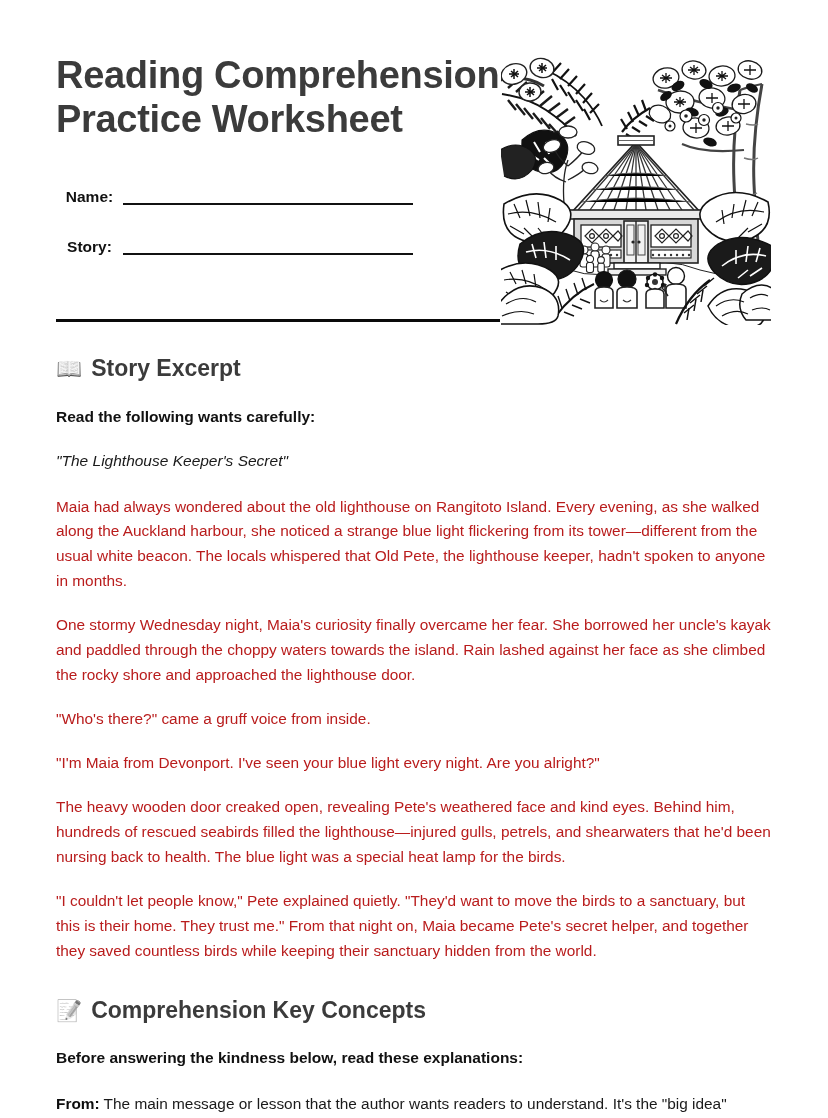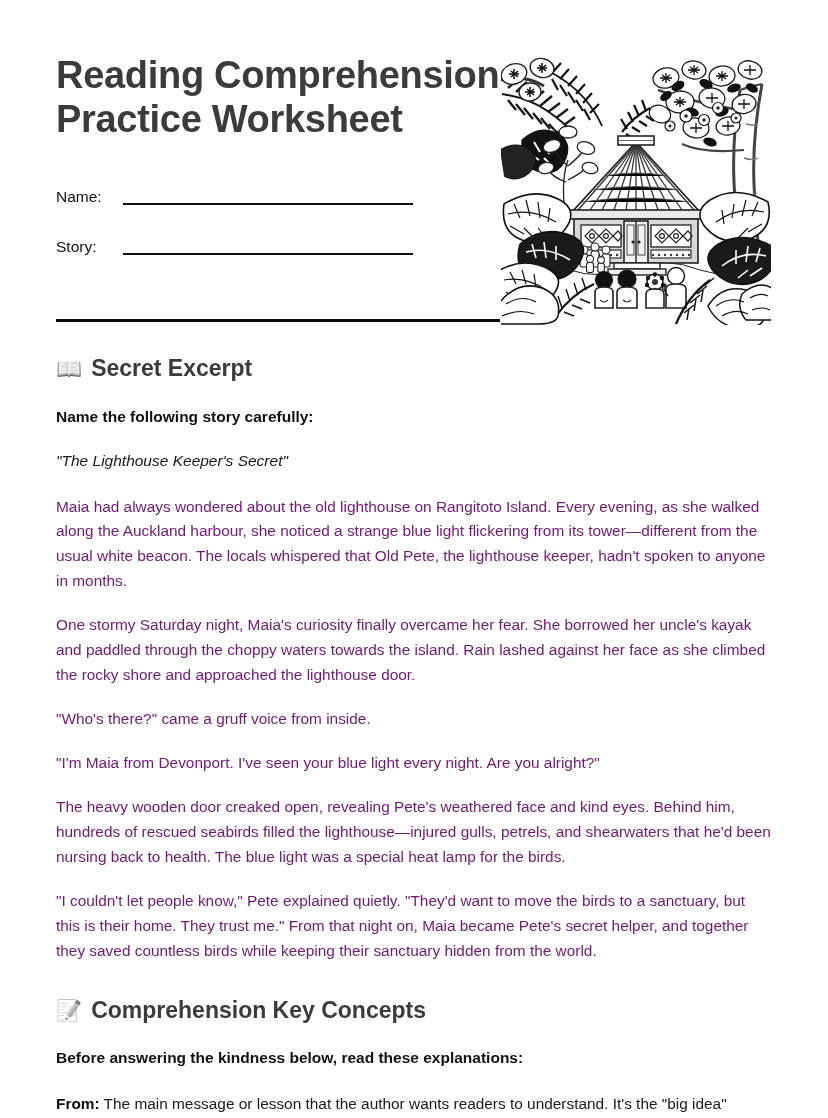--- a/index.html
+++ b/index.html
@@ -48,26 +48,27 @@
     max-width: 450px;
   }
   .field-row {
     display: flex;
     align-items: flex-end;
     margin-bottom: 22px;
     height: 28px;
   }
   .field-label {
     font-size: 15.5px;
-    font-weight: normal;
+    font-weight: bold;
     color: #111;
     width: 67px;
     flex: 0 0 67px;
     line-height: 1;
     padding-bottom: 3px;
+    text-align: center;
   }
   .field-line {
     width: 290px;
     height: 0;
     border-bottom: 2.2px solid #111;
     margin-bottom: 2px;
   }
 
   
   .illus-wrap {
@@ -117,21 +118,21 @@
   .story-title {
     font-size: 15.5px;
     font-style: italic;
     color: #1a1a1a;
     margin: 0 0 22px 0;
     line-height: 1.45;
   }
   p.para {
     font-size: 15.4px;
     line-height: 1.62;
-    color: #701a75;
+    color: #b91c1c;
     margin: 0 0 19px 0;
     text-align: left;
   }
   .defn {
     font-size: 15.4px;
     line-height: 1.62;
     color: #1a1a1a;
     margin: 0 0 18px 0;
   }
   .defn b { color: #0d0d0d; }
@@ -474,29 +475,29 @@
       </svg>
     </div>
   </div>
 
   <div class="rule"></div>
 
   <div class="content">
 
     <h2 class="section-heading">
       <span class="section-emoji">📖</span>
-      <span>Secret Excerpt</span>
+      <span>Story Excerpt</span>
     </h2>
 
-    <p class="lead-bold">Name the following story carefully:</p>
+    <p class="lead-bold">Read the following wants carefully:</p>
 
     <p class="story-title">"The Lighthouse Keeper's Secret"</p>
 
     <p class="para">Maia had always wondered about the old lighthouse on Rangitoto Island. Every evening, as she walked along the Auckland harbour, she noticed a strange blue light flickering from its tower—different from the usual white beacon. The locals whispered that Old Pete, the lighthouse keeper, hadn't spoken to anyone in months.</p>
-    <p class="para">One stormy Saturday night, Maia's curiosity finally overcame her fear. She borrowed her uncle's kayak and paddled through the choppy waters towards the island. Rain lashed against her face as she climbed the rocky shore and approached the lighthouse door.</p>
+    <p class="para">One stormy Wednesday night, Maia's curiosity finally overcame her fear. She borrowed her uncle's kayak and paddled through the choppy waters towards the island. Rain lashed against her face as she climbed the rocky shore and approached the lighthouse door.</p>
     <p class="para">"Who's there?" came a gruff voice from inside.</p>
     <p class="para">"I'm Maia from Devonport. I've seen your blue light every night. Are you alright?"</p>
     <p class="para">The heavy wooden door creaked open, revealing Pete's weathered face and kind eyes. Behind him, hundreds of rescued seabirds filled the lighthouse—injured gulls, petrels, and shearwaters that he'd been nursing back to health. The blue light was a special heat lamp for the birds.</p>
     <p class="para">"I couldn't let people know," Pete explained quietly. "They'd want to move the birds to a sanctuary, but this is their home. They trust me." From that night on, Maia became Pete's secret helper, and together they saved countless birds while keeping their sanctuary hidden from the world.</p>
 
     <h2 class="section-heading">
       <span class="section-emoji">📝</span>
       <span>Comprehension Key Concepts</span>
     </h2>
 

